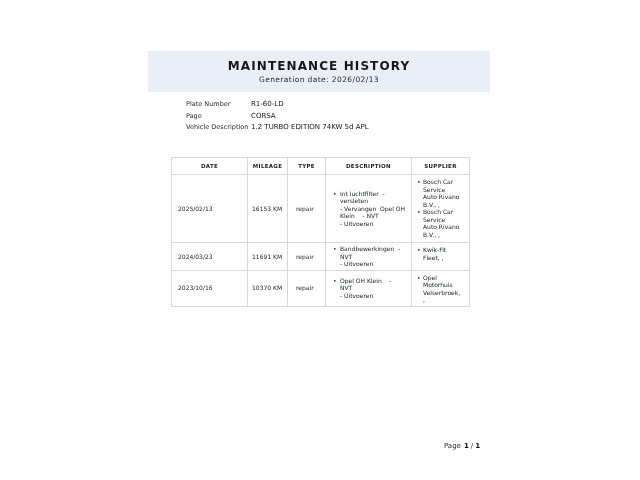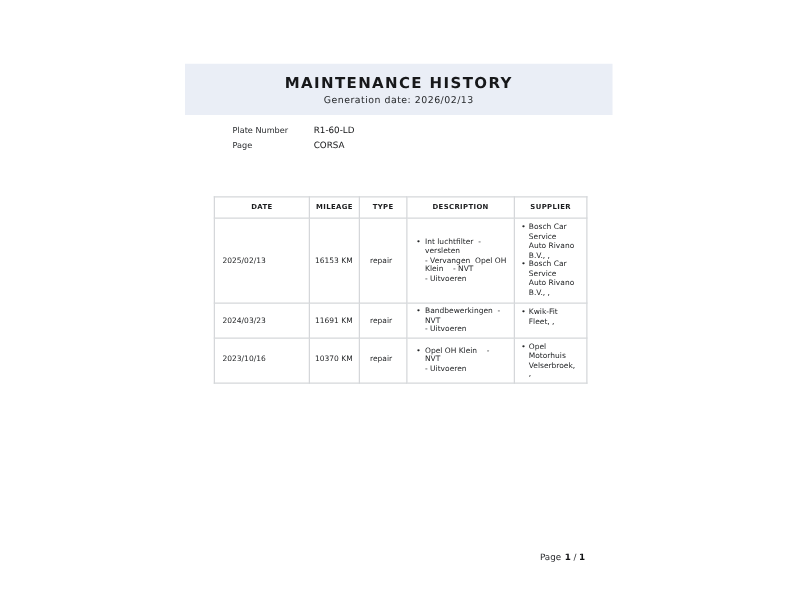--- a/index.html
+++ b/index.html
@@ -63,21 +63,21 @@
   tr.r2 td{height:34px;}
 
   .bullet-item{display:flex;align-items:flex-start;}
   .bullet{flex:0 0 9px;width:9px;font-size:6px;line-height:7.5px;text-align:left;padding-left:2px;}
   .c-supplier .bullet{flex:0 0 8px;width:8px;}
   .bullet-lines{flex:1 1 auto;}
   .bullet-lines div{white-space:pre-wrap;}
 
   
   .footer{
-    position:absolute;left:148px;top:442px;width:320px;
+    position:absolute;left:160px;top:442px;width:320px;
     text-align:right;font-size:7px;color:#2a2c2f;white-space:nowrap;
   }
   .footer .num{font-weight:bold;color:#121315;}
   .footer .sep{margin:0 2px;}
   .footer .lbl{margin-right:3px;}
 </style>
 </head>
 <body>
 
 <div class="page">
@@ -88,20 +88,24 @@
   </div>
 
   <div class="vehicle">
     <div class="vrow">
       <span class="vlabel">Plate Number</span>
       <span class="vvalue">R1-60-LD</span>
     </div>
     <div class="vrow">
       <span class="vlabel">Page</span>
       <span class="vvalue">CORSA</span>
+    </div>
+    <div class="vrow">
+      <span class="vlabel">Vehicle Description</span>
+      <span class="vvalue">1.2 TURBO EDITION 74KW 5d APL</span>
     </div>
   </div>
 
   <table>
     <colgroup>
       <col style="width:76px">
         <col style="width:40px">
         <col style="width:38px">
         <col style="width:86px">
         <col style="width:58px">

